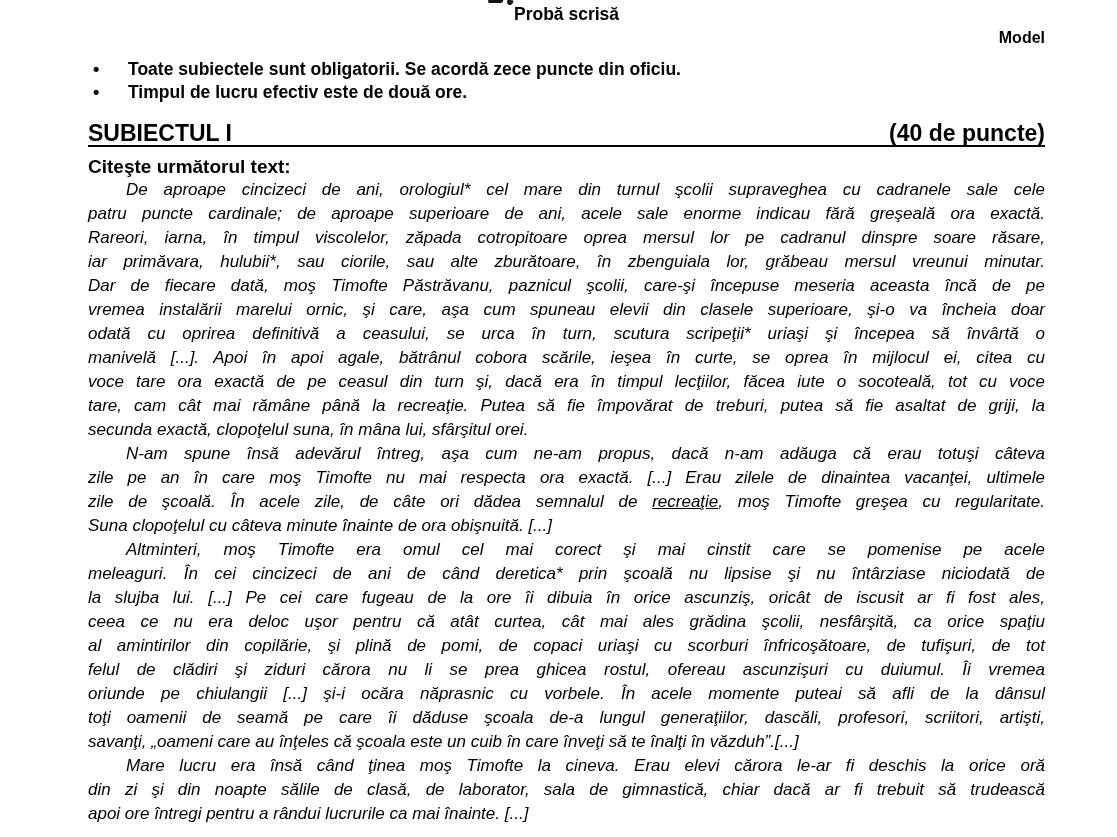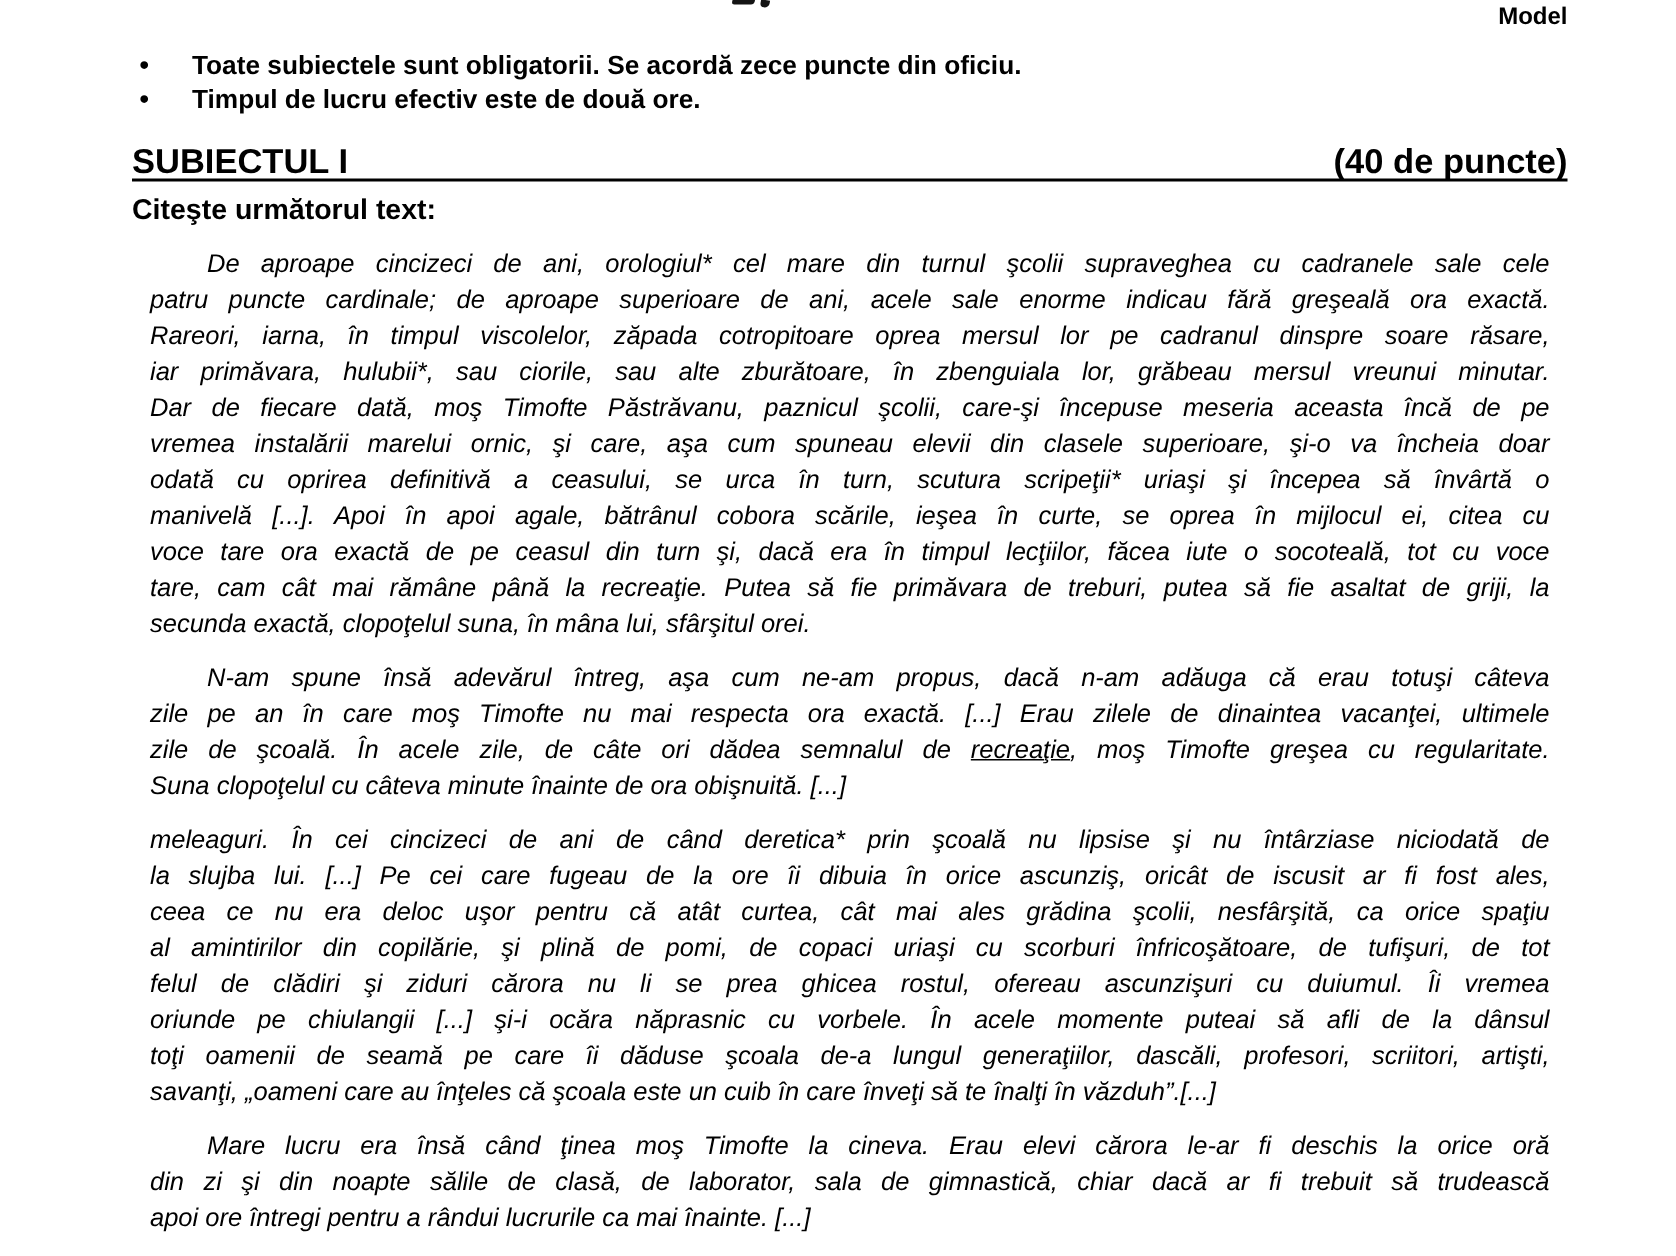--- a/index.html
+++ b/index.html
@@ -73,21 +73,21 @@
     padding-bottom: 2px;
     border-bottom: 2.5px solid #000;
   }
   .intro {
     margin-top: 9px;
     font-weight: bold;
     font-size: 19px;
     line-height: 22px;
   }
   .body-text { font-style: italic; font-size: 17px; }
-  .para { margin: 12px; }
+  .para { margin: 0; }
   .bl {
     line-height: 24px;
     white-space: nowrap;
     text-align: justify;
     text-align-last: justify;
   }
   .bl-last {
     line-height: 24px;
     white-space: nowrap;
     text-align: left;
@@ -99,20 +99,21 @@
 </head>
 <body>
 
 <div class="page">
 
   <div class="top-fragment">
     <span class="frag1"></span>
     <span class="frag2"></span>
   </div>
 
+  <div class="title-line title-first">Probă scrisă</div>
   <div class="model-line">Model</div>
 
   <ul class="rules">
     <li>
       <span class="bullet">•</span>
       <span>Toate subiectele sunt obligatorii. Se acordă zece puncte din oficiu.</span>
     </li>
     <li>
       <span class="bullet">•</span>
       <span>Timpul de lucru efectiv este de două ore.</span>
@@ -131,32 +132,33 @@
     <div class="para">
       <div class="bl ind">De aproape cincizeci de ani, orologiul* cel mare din turnul şcolii supraveghea cu cadranele sale cele</div>
       <div class="bl">patru puncte cardinale; de aproape superioare de ani, acele sale enorme indicau fără greşeală ora exactă.</div>
       <div class="bl">Rareori, iarna, în timpul viscolelor, zăpada cotropitoare oprea mersul lor pe cadranul dinspre soare răsare,</div>
       <div class="bl">iar primăvara, hulubii*, sau ciorile, sau alte zburătoare, în zbenguiala lor, grăbeau mersul vreunui minutar.</div>
       <div class="bl">Dar de fiecare dată, moş Timofte Păstrăvanu, paznicul şcolii, care-şi începuse meseria aceasta încă de pe</div>
       <div class="bl">vremea instalării marelui ornic, şi care, aşa cum spuneau elevii din clasele superioare, şi-o va încheia doar</div>
       <div class="bl">odată cu oprirea definitivă a ceasului, se urca în turn, scutura scripeţii* uriaşi şi începea să învârtă o</div>
       <div class="bl">manivelă [...]. Apoi în apoi agale, bătrânul cobora scările, ieşea în curte, se oprea în mijlocul ei, citea cu</div>
       <div class="bl">voce tare ora exactă de pe ceasul din turn şi, dacă era în timpul lecţiilor, făcea iute o socoteală, tot cu voce</div>
-      <div class="bl">tare, cam cât mai rămâne până la recreaţie. Putea să fie primăvara de treburi, putea să fie asaltat de griji, la</div>
+      <div class="bl">tare, cam cât mai rămâne până la recreaţie. Putea să fie împovărat de treburi, putea să fie asaltat de griji, la</div>
       <div class="bl-last">secunda exactă, clopoţelul suna, în mâna lui, sfârşitul orei.</div>
     </div>
 
     <div class="para">
       <div class="bl ind">N-am spune însă adevărul întreg, aşa cum ne-am propus, dacă n-am adăuga că erau totuşi câteva</div>
       <div class="bl">zile pe an în care moş Timofte nu mai respecta ora exactă. [...] Erau zilele de dinaintea vacanţei, ultimele</div>
       <div class="bl"><span>zile de şcoală. În acele zile, de câte ori dădea semnalul de </span><span class="u">recreaţie</span><span>, moş Timofte greşea cu regularitate.</span></div>
       <div class="bl-last">Suna clopoţelul cu câteva minute înainte de ora obişnuită. [...]</div>
     </div>
 
     <div class="para">
+      <div class="bl ind">Altminteri, moş Timofte era omul cel mai corect şi mai cinstit care se pomenise pe acele</div>
       <div class="bl">meleaguri. În cei cincizeci de ani de când deretica* prin şcoală nu lipsise şi nu întârziase niciodată de</div>
       <div class="bl">la slujba lui. [...] Pe cei care fugeau de la ore îi dibuia în orice ascunziş, oricât de iscusit ar fi fost ales,</div>
       <div class="bl">ceea ce nu era deloc uşor pentru că atât curtea, cât mai ales grădina şcolii, nesfârşită, ca orice spaţiu</div>
       <div class="bl">al amintirilor din copilărie, şi plină de pomi, de copaci uriaşi cu scorburi înfricoşătoare, de tufişuri, de tot</div>
       <div class="bl">felul de clădiri şi ziduri cărora nu li se prea ghicea rostul, ofereau ascunzişuri cu duiumul. Îi vremea</div>
       <div class="bl">oriunde pe chiulangii [...] şi-i ocăra năprasnic cu vorbele. În acele momente puteai să afli de la dânsul</div>
       <div class="bl">toţi oamenii de seamă pe care îi dăduse şcoala de-a lungul generaţiilor, dascăli, profesori, scriitori, artişti,</div>
       <div class="bl-last">savanţi, „oameni care au înţeles că şcoala este un cuib în care înveţi să te înalţi în văzduh”.[...]</div>
     </div>
 

